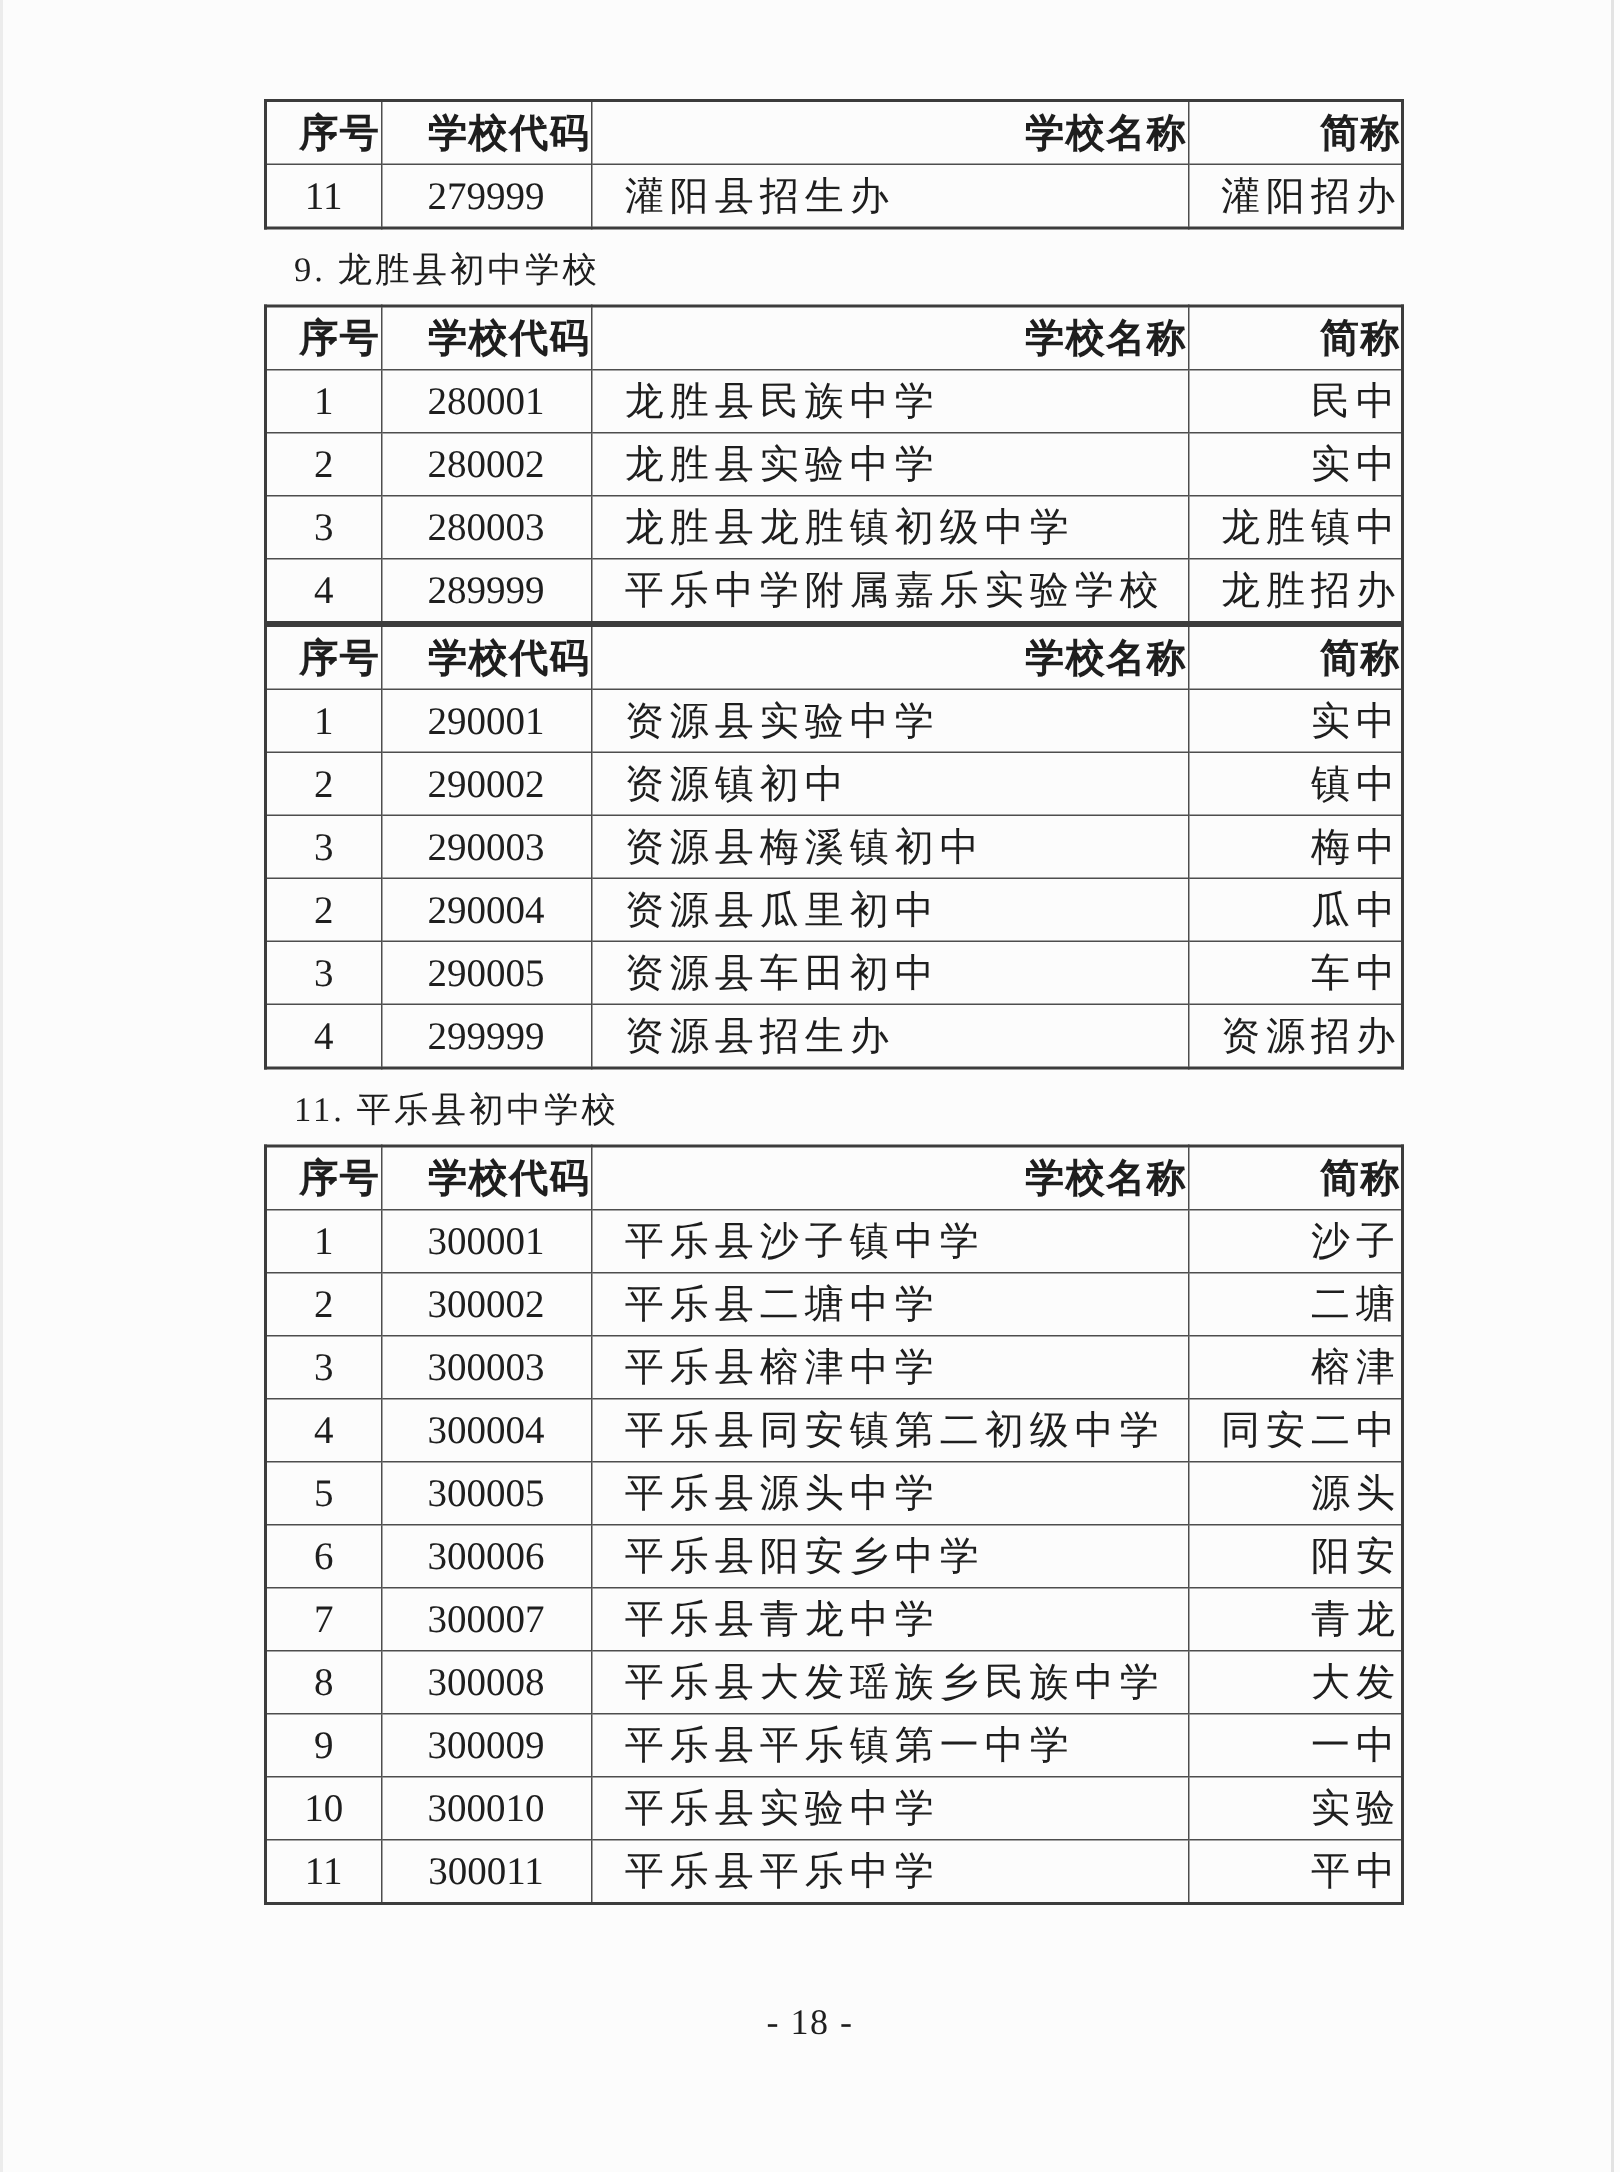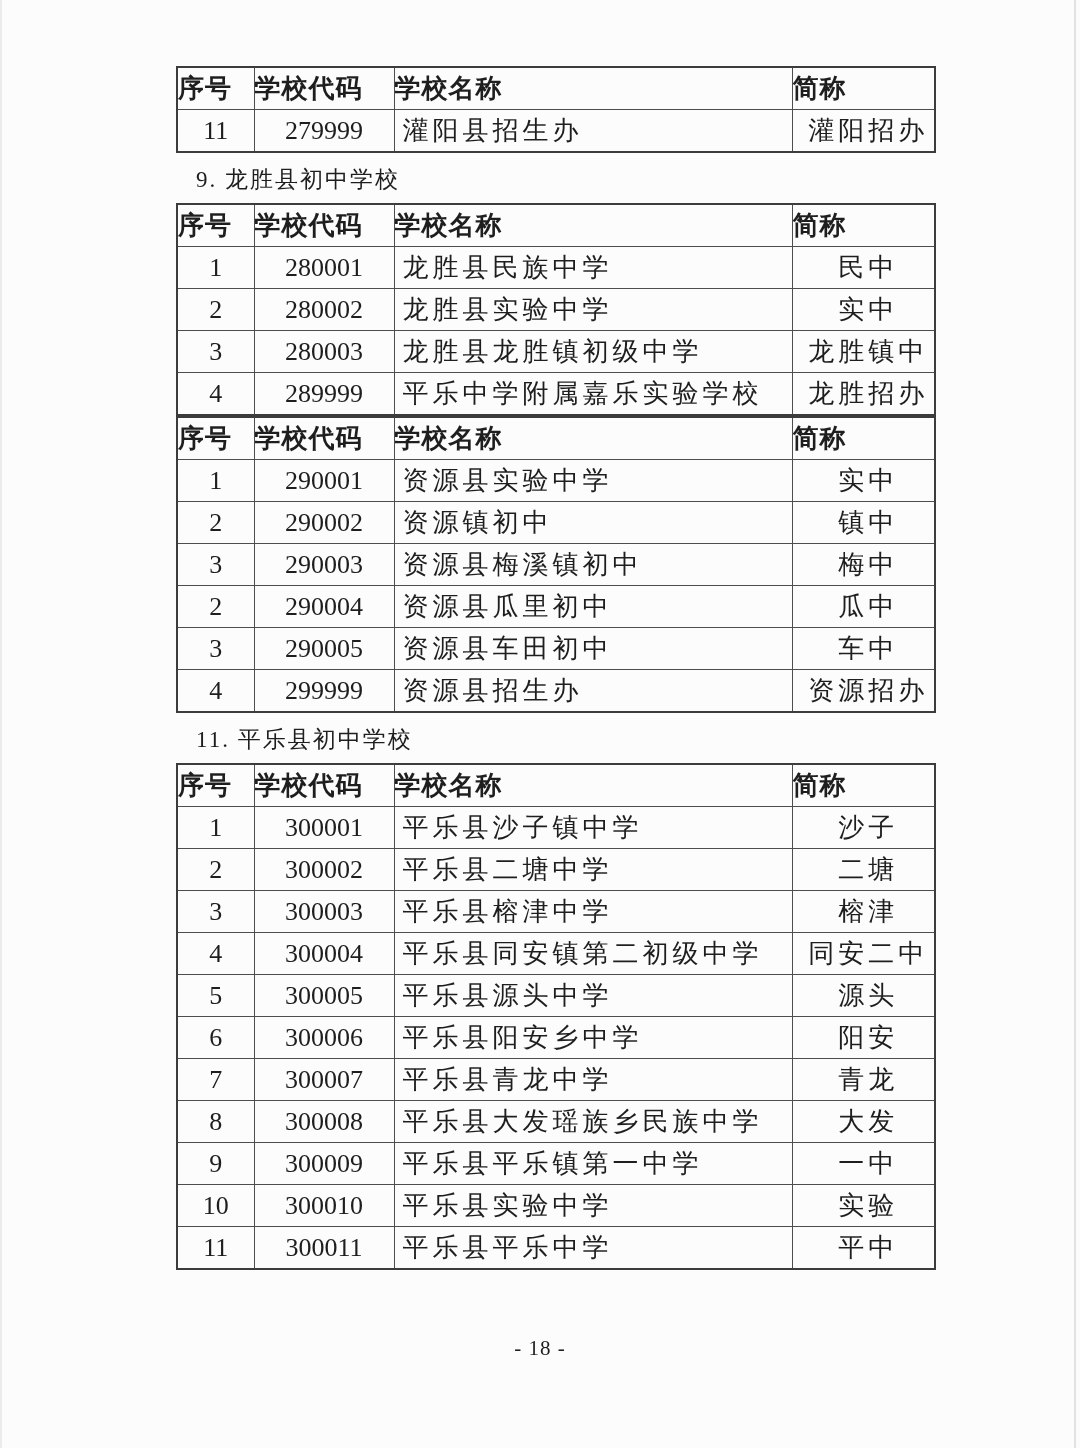--- a/index.html
+++ b/index.html
@@ -56,44 +56,44 @@
     border: 1.6px solid #4d4d4d;
     height: 41px;
     font-size: 26px;
     padding: 0;
     overflow: hidden;
     white-space: nowrap;
     vertical-align: middle;
   }
   .school-table th {
     font-weight: bold;
-    text-align: left;
+    text-align: right;
     letter-spacing: 1px;
   }
   .school-table td.c0,
   .school-table td.c1 {
     text-align: center;
   }
   .school-table td.c2 {
     text-align: left;
-    padding-left: 8px;
+    padding-left: 22px;
     letter-spacing: 4px;
   }
   .school-table td.c3 {
-    text-align: center;
+    text-align: right;
     padding-left: 10px;
     letter-spacing: 4px;
   }
   .page-footer {
     position: absolute;
     top: 1336px;
     left: 0;
     width: 1080px;
     text-align: center;
-    font-size: 21px;
+    font-size: 24px;
     letter-spacing: 1px;
   }
 </style>
 </head>
 <body>
 
 <div class="page-edge-left"></div>
 <div class="page-edge-right"></div>
 
 <div class="content">

